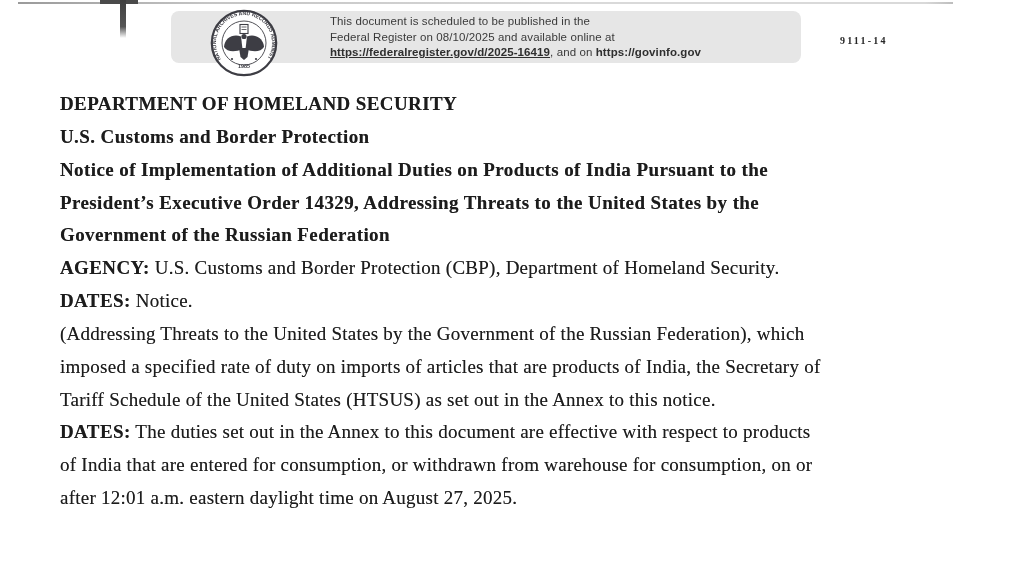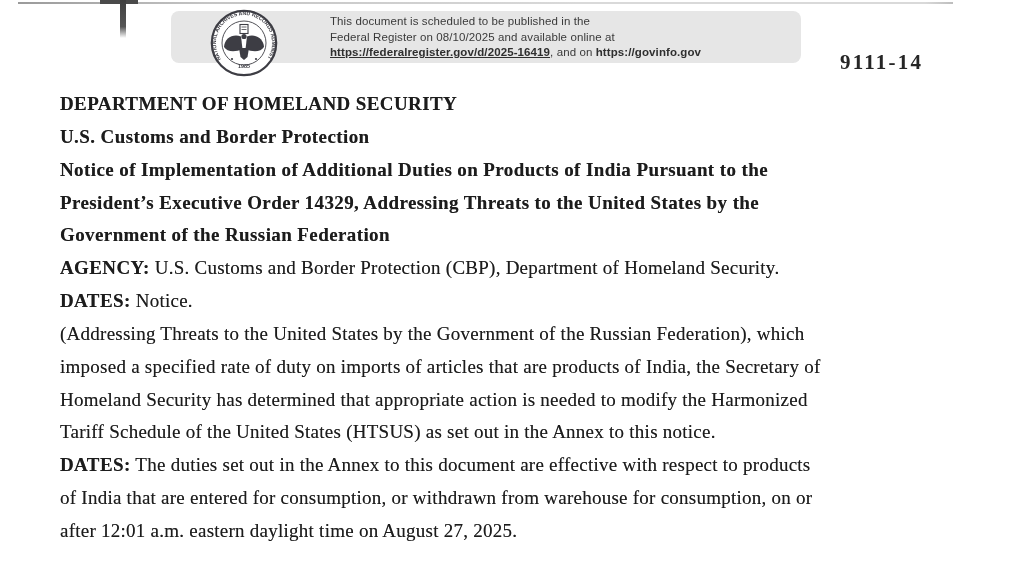--- a/index.html
+++ b/index.html
@@ -59,23 +59,23 @@
   .notice-text .link.u { text-decoration: underline; }
 
   .seal {
     position: absolute;
     left: 210px; top: 9px;
     width: 68px; height: 68px;
   }
 
   .docket {
     position: absolute;
-    left: 840px; top: 50px;
+    left: 840px; top: 35px;
     font-family: "Liberation Serif", serif;
-    font-size: 21px;
+    font-size: 10px;
     font-weight: bold;
     letter-spacing: 2.2px;
     color: #262626;
   }
 
   
   .doc-body {
     position: absolute;
     left: 60px; top: 88px;
     width: 930px;
@@ -137,20 +137,19 @@
   <div class="doc-body" id="doc-body">
       <div class="doc-line"><b>DEPARTMENT OF HOMELAND SECURITY</b></div>
       <div class="doc-line"><b>U.S. Customs and Border Protection</b></div>
       <div class="doc-line"><b>Notice of Implementation of Additional Duties on Products of India Pursuant to the</b></div>
       <div class="doc-line"><b>President’s Executive Order 14329, Addressing Threats to the United States by the</b></div>
       <div class="doc-line"><b>Government of the Russian Federation</b></div>
       <div class="doc-line"><b>AGENCY:</b><span>  U.S. Customs and Border Protection (CBP), Department of Homeland Security.</span></div>
       <div class="doc-line"><b>DATES:</b><span>  Notice.</span></div>
       <div class="doc-line"><span>(Addressing Threats to the United States by the Government of the Russian Federation), which</span></div>
       <div class="doc-line"><span>imposed a specified rate of duty on imports of articles that are products of India, the Secretary of</span></div>
-      <div class="doc-line"><span>Homeland Security has determined that appropriate action is needed to modify the Harmonized</span></div>
       <div class="doc-line"><span>Tariff Schedule of the United States (HTSUS) as set out in the Annex to this notice.</span></div>
       <div class="doc-line"><b>DATES:</b><span>  The duties set out in the Annex to this document are effective with respect to products</span></div>
       <div class="doc-line"><span>of India that are entered for consumption, or withdrawn from warehouse for consumption, on or</span></div>
       <div class="doc-line"><span>after 12:01 a.m. eastern daylight time on August 27, 2025.</span></div>
     </div>
 
 </div>
 
 </body></html>

